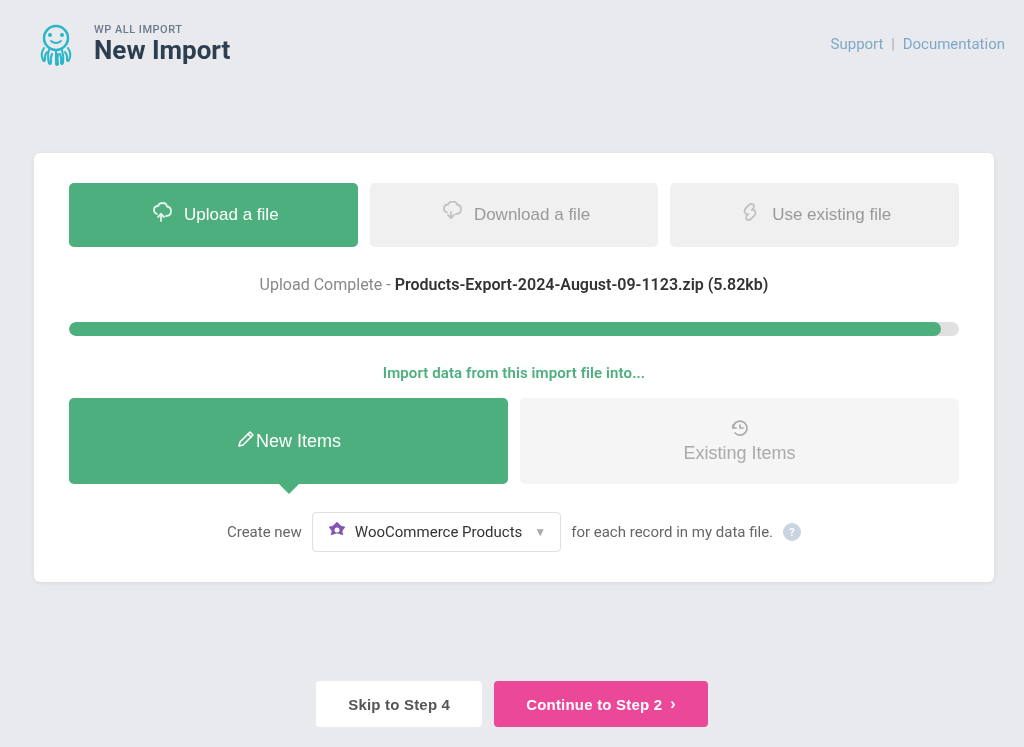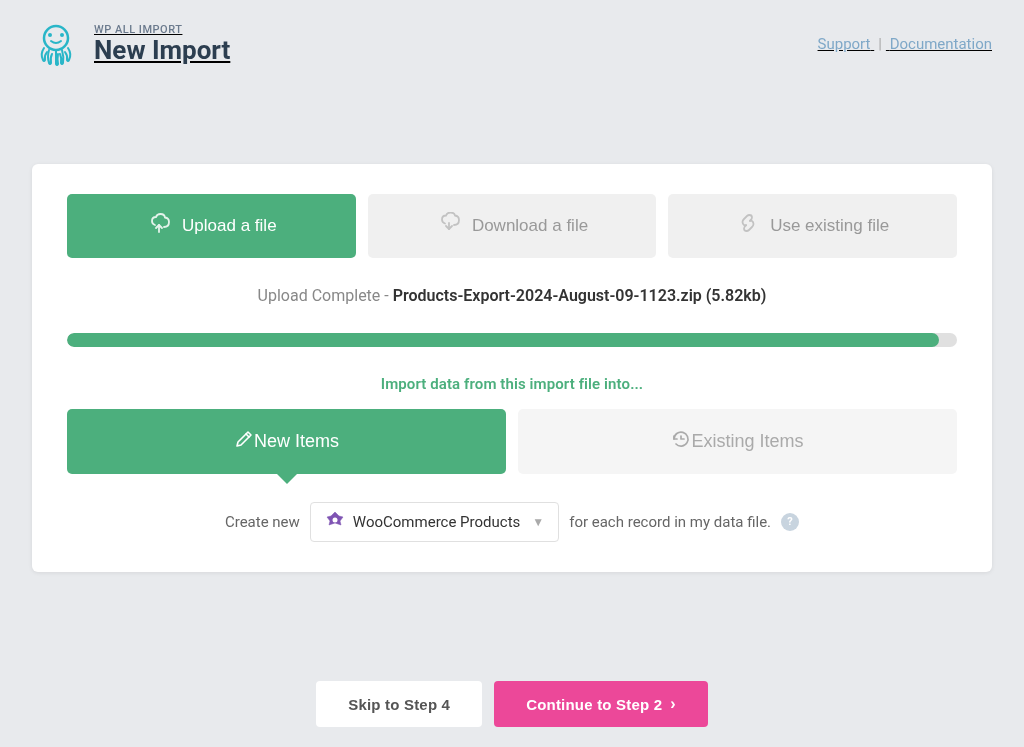--- a/index.html
+++ b/index.html
@@ -9,23 +9,22 @@
       width: 1024px;
       height: 747px;
       display: flex;
       flex-direction: column;
       overflow: hidden;
     }
     .header {
       display: flex;
       align-items: center;
       justify-content: space-between;
-      padding: 18px 32px 12px 30px;
+      padding: 18px 19px 12px 30px;
       background: #e8eaed;
-      text-decoration: underline;
     }
     .header-left {
       display: flex;
       align-items: center;
       gap: 12px;
     }
     .logo-icon {
       width: 52px;
       height: 52px;
     }
@@ -51,21 +50,21 @@
       text-decoration: none;
     }
     .header-links span {
       color: #aaa;
       margin: 0 4px;
     }
     .main-container {
       flex: 1;
       display: flex;
       align-items: center;
-      justify-content: center;
+      justify-content: flex-end;
       padding: 0 30px 10px 30px;
     }
     .card {
       background: #fff;
       border-radius: 6px;
       box-shadow: 0 1px 4px rgba(0,0,0,0.08);
       padding: 30px 35px 30px 35px;
       width: 960px;
       max-width: 100%;
     }
@@ -149,20 +148,21 @@
       font-weight: 500;
       position: relative;
     }
     .import-type-btn.active {
       background: #4caf7d;
       color: #fff;
     }
     .import-type-btn.inactive {
       background: #f5f5f5;
       color: #aaa;
+      flex-direction: column;
     }
     .import-type-btn.active::after {
       content: '';
       position: absolute;
       bottom: -10px;
       left: 50%;
       transform: translateX(-50%);
       border-left: 10px solid transparent;
       border-right: 10px solid transparent;
       border-top: 10px solid #4caf7d;

